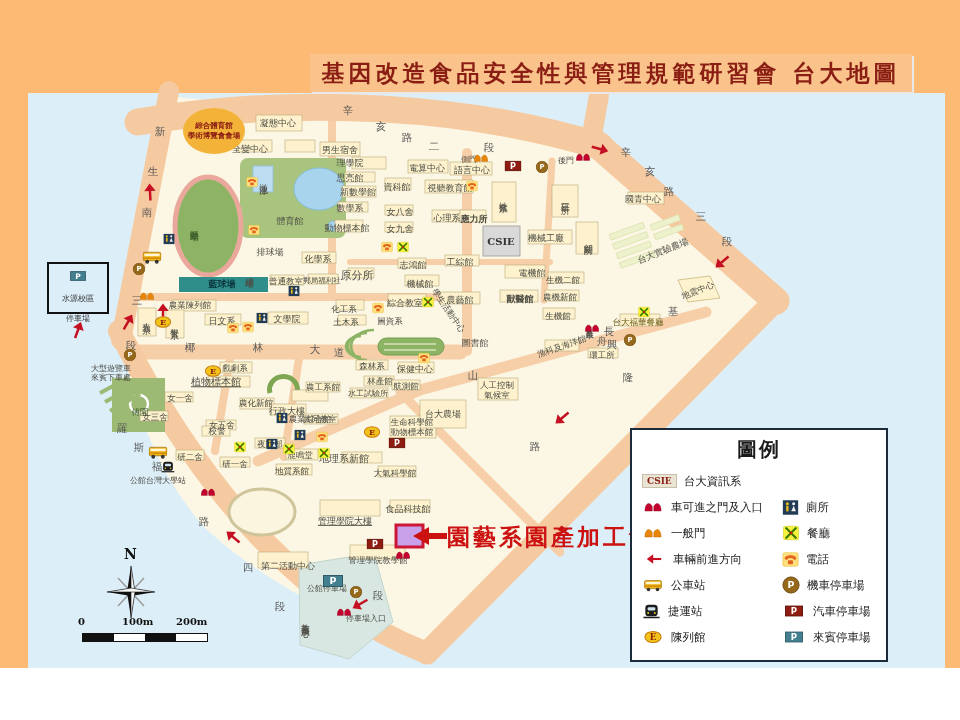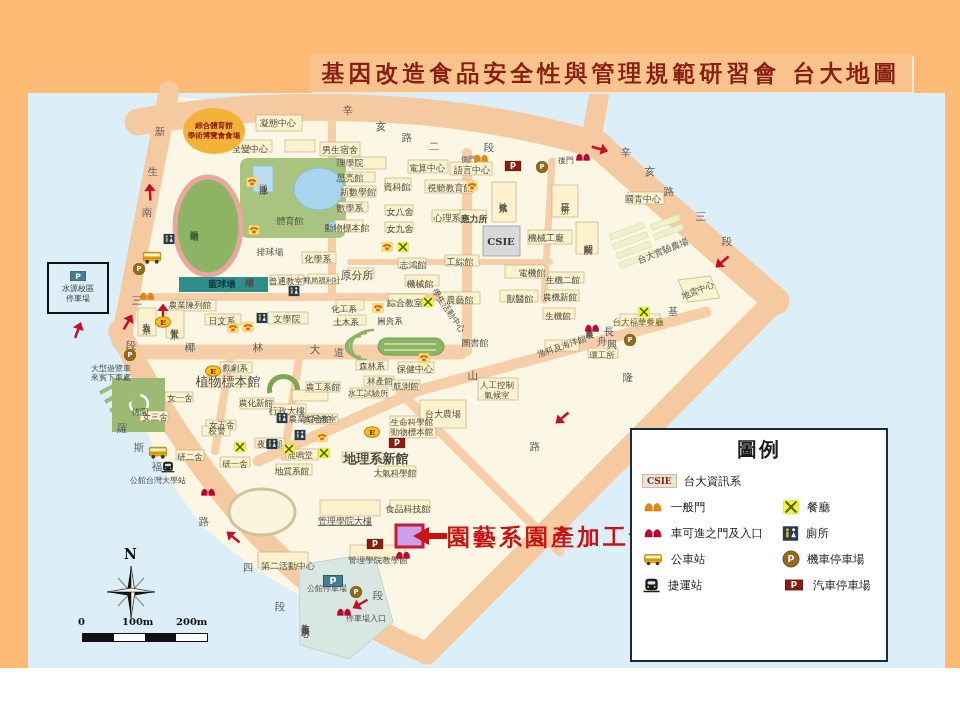--- a/index.html
+++ b/index.html
@@ -13,21 +13,21 @@
   .lbl{position:absolute;transform:translate(-50%,-50%);font-size:9px;color:#4c4c44;
     white-space:pre-line;text-align:center;line-height:1.15;}
   .lbl.v{writing-mode:vertical-rl;letter-spacing:1px;}
   .street{font-size:10.5px;color:#585858;}
   .icon{position:absolute;transform:translate(-50%,-50%);line-height:0;}
   #csie-box-label{position:absolute;transform:translate(-50%,-50%);font-size:10px;font-weight:bold;color:#333;}
   #sports-circle{position:absolute;left:183px;top:108px;width:62px;height:46px;background:#f3b339;
     border-radius:50%;display:flex;flex-direction:column;align-items:center;justify-content:center;}
   #sports-circle span{font-size:7.5px;color:#8b1e14;font-weight:bold;white-space:nowrap;line-height:1.4;}
   #shuiyuan{position:absolute;left:47px;top:262px;width:62px;height:52px;border:2px solid #111;
-    box-sizing:border-box;display:flex;flex-direction:column;align-items:center;padding-top:4px;}
+    box-sizing:border-box;display:flex;flex-direction:column;align-items:center;padding-top:4px;gap:10px;}
   #shuiyuan .sy-txt{font-size:8px;color:#333;line-height:1.25;text-align:center;}
   #callout{position:absolute;left:447px;top:521px;width:230px;height:32px;display:flex;align-items:center;}
   #callout span{font-size:23px;font-weight:bold;color:#cc1111;letter-spacing:3px;white-space:nowrap;}
   #legend{position:absolute;left:630px;top:428px;width:258px;height:234px;background:#ffffff;
     border:2px solid #1c2b3a;box-sizing:border-box;padding:4px 10px;}
   #legend h3{margin:2px 0 5px;text-align:center;font-size:20px;letter-spacing:2px;color:#1a1a1a;font-weight:bold;}
   .lrow{display:flex;align-items:center;height:26px;}
   .lcell{display:flex;align-items:center;gap:7px;}
   .lcell.c1{width:140px;flex:none;}
   .lcell .txt{font-size:11.5px;color:#1a1a1a;white-space:nowrap;}
@@ -327,36 +327,36 @@
       <div class="lbl" style="left: 344px; top: 310px; font-size: 8.5px;">化工系</div>
       <div class="lbl" style="left: 346px; top: 323px; font-size: 8.5px;">土木系</div>
       <div class="lbl" style="left: 420px; top: 284px;">機械館</div>
       <div class="lbl" style="left: 413px; top: 265px;">志鴻館</div>
       <div class="lbl" style="left: 460px; top: 262px;">工綜館</div>
       <div class="lbl" style="left: 532px; top: 273px;">電機館</div>
       <div class="lbl" style="left: 563px; top: 281px; font-size: 8.5px;">生機二館</div>
       <div class="lbl" style="left: 560px; top: 298px; font-size: 8.5px;">農機新館</div>
       <div class="lbl" style="left: 558px; top: 317px; font-size: 8.5px;">生機館</div>
       <div class="lbl v" style="left: 589px; top: 322px; font-size: 8.5px;">畜產系</div>
-      <div class="lbl" style="left: 520px; top: 299px;">獸醫館</div>
+      <div class="lbl" style="left: 520px; top: 299px; font-weight: bold;">獸醫館</div>
       <div class="lbl" style="left: 460px; top: 300px;">農藝館</div>
       <div class="lbl" style="left: 405px; top: 303px;">綜合教室</div>
       <div class="lbl" style="left: 448px; top: 311px; font-size: 8.5px; transform: translate(-50%, -50%) rotate(55deg);">學生活動中心</div>
       <div class="lbl" style="left: 390px; top: 322px; font-size: 8.5px;">圖資系</div>
       <div class="lbl" style="left: 475px; top: 343px;">圖書館</div>
       <div class="lbl" style="left: 190px; top: 306px; font-size: 8.5px;">農業陳列館</div>
       <div class="lbl v" style="left: 146px; top: 318px; font-size: 8.5px;">人類系</div>
       <div class="lbl v" style="left: 174px; top: 323px; font-size: 8.5px;">哲學系</div>
       <div class="lbl" style="left: 222px; top: 321px;">日文系</div>
       <div class="lbl" style="left: 287px; top: 319px;">文學院</div>
       <div class="lbl" style="left: 111px; top: 373px; font-size: 8px;">大型遊覽車
 來賓下車處</div>
       <div class="lbl" style="left: 140px; top: 413px; font-size: 8.5px; color: rgb(44, 74, 28);">傅園</div>
       <div class="lbl" style="left: 235px; top: 369px; font-size: 8.5px;">戲劇系</div>
-      <div class="lbl" style="left: 228px; top: 382px; font-size: 13px;">植物標本館</div>
+      <div class="lbl" style="left: 216px; top: 382px; font-size: 10px; text-decoration: underline;">植物標本館</div>
       <div class="lbl" style="left: 180px; top: 399px; font-size: 8.5px;">女一舍</div>
       <div class="lbl" style="left: 155px; top: 418px; font-size: 8.5px;">女三舍</div>
       <div class="lbl" style="left: 222px; top: 426px; font-size: 8.5px;">女五舍</div>
       <div class="lbl" style="left: 256px; top: 404px; font-size: 8.5px;">農化新館</div>
       <div class="lbl" style="left: 287px; top: 411px;">行政大樓</div>
       <div class="lbl" style="left: 310px; top: 396px; font-size: 8.5px; margin-top: 24px;">農業綜合館</div>
       <div class="lbl" style="left: 323px; top: 388px; font-size: 8.5px;">農工系館</div>
       <div class="lbl" style="left: 320px; top: 420px; font-size: 8.5px;">共同教室</div>
       <div class="lbl" style="left: 217px; top: 432px; font-size: 8.5px;">校警</div>
       <div class="lbl" style="left: 415px; top: 369px;">保健中心</div>
@@ -371,21 +371,21 @@
       <div class="lbl" style="left: 412px; top: 433px; font-size: 8.5px;">動物標本館</div>
       <div class="lbl" style="left: 562px; top: 347px; font-size: 8.5px; transform: translate(-50%, -50%) rotate(-19deg);">漁科及海洋館</div>
       <div class="lbl" style="left: 602px; top: 356px; font-size: 8.5px;">環工所</div>
       <div class="lbl" style="left: 638px; top: 323px; font-size: 8.5px; color: rgb(107, 91, 22);">台大福華餐廳</div>
       <div class="lbl" style="left: 270px; top: 445px; font-size: 8.5px;">夜間部</div>
       <div class="lbl" style="left: 300px; top: 456px; font-size: 8.5px;">鹿鳴堂</div>
       <div class="lbl" style="left: 190px; top: 458px; font-size: 8.5px;">研二舍</div>
       <div class="lbl" style="left: 235px; top: 465px; font-size: 8.5px;">研一舍</div>
       <div class="lbl" style="left: 158px; top: 481px; font-size: 8px;">公館台灣大學站</div>
       <div class="lbl" style="left: 292px; top: 472px; font-size: 8.5px;">地質系館</div>
-      <div class="lbl" style="left: 376px; top: 459px; font-size: 13px; font-weight: bold;">地理系新館</div>
+      <div class="lbl" style="left: 344px; top: 459px; font-size: 10px;">地理系新館</div>
       <div class="lbl" style="left: 395px; top: 474px; font-size: 8.5px;">大氣科學館</div>
       <div class="lbl" style="left: 408px; top: 509px;">食品科技館</div>
       <div class="lbl" style="left: 345px; top: 521px; text-decoration: underline;">管理學院大樓</div>
       <div class="lbl" style="left: 378px; top: 561px; font-size: 8.5px;">管理學院教學館</div>
       <div class="lbl" style="left: 288px; top: 566px;">第二活動中心</div>
       <div class="lbl" style="left: 327px; top: 589px; font-size: 8px;">公館停車場</div>
       <div class="lbl v" style="left: 305px; top: 620px; font-size: 8.5px;">教育推廣中心</div>
       <div class="lbl" style="left: 366px; top: 619px; font-size: 8px;">停車場入口</div>
       <div class="icon" style="left: 481px; top: 158px;">
         <svg width="15" height="15" viewBox="0 0 20 20">
@@ -675,86 +675,122 @@
     <div class="lrow">
       <div class="lcell c1">
         <span class="chip">CSIE</span>
         <span class="txt">台大資訊系</span>
       </div>
     </div>
     <div class="lrow">
       <div class="lcell c1">
           <span>
             <svg width="22" height="18" viewBox="0 0 20 20">
-              <use href="#sym-gateO"></use>
-            </svg>
-          </span>
-        <span class="txt">一般門</span>
+              <use href="#sym-gateR"></use>
+            </svg>
+          </span>
+        <span class="txt">車可進之門及入口</span>
         </div>
       <div class="lcell">
           <span>
-            <svg width="18" height="18" viewBox="0 0 20 20">
-              <use href="#sym-rest"></use>
-            </svg>
-          </span>
-        <span class="txt">餐廳</span>
+            <svg width="17" height="17" viewBox="0 0 20 20">
+              <use href="#sym-toilet"></use>
+            </svg>
+          </span>
+        <span class="txt">廁所</span>
         </div>
     </div>
     <div class="lrow">
       <div class="lcell c1">
           <span>
             <svg width="22" height="18" viewBox="0 0 20 20">
-              <use href="#sym-gateR"></use>
-            </svg>
-          </span>
-        <span class="txt">車可進之門及入口</span>
+              <use href="#sym-gateO"></use>
+            </svg>
+          </span>
+        <span class="txt">一般門</span>
         </div>
       <div class="lcell">
           <span>
-            <svg width="17" height="17" viewBox="0 0 20 20">
-              <use href="#sym-toilet"></use>
-            </svg>
-          </span>
-        <span class="txt">廁所</span>
+            <svg width="18" height="18" viewBox="0 0 20 20">
+              <use href="#sym-rest"></use>
+            </svg>
+          </span>
+        <span class="txt">餐廳</span>
         </div>
     </div>
     <div class="lrow">
       <div class="lcell c1">
-          <span>
-            <svg width="22" height="18" viewBox="0 0 20 20">
-              <use href="#sym-bus"></use>
-            </svg>
-          </span>
-        <span class="txt">公車站</span>
+          <span style="display:inline-block;transform:rotate(180deg);line-height:0;">
+            <svg width="24" height="16" viewBox="0 0 20 20">
+              <use href="#sym-arrow"></use>
+            </svg>
+          </span>
+        <span class="txt">車輛前進方向</span>
         </div>
       <div class="lcell">
           <span>
-            <svg width="18" height="18" viewBox="0 0 20 20">
-              <use href="#sym-pbrown"></use>
-            </svg>
-          </span>
-        <span class="txt">機車停車場</span>
+            <svg width="17" height="17" viewBox="0 0 20 20">
+              <use href="#sym-phone"></use>
+            </svg>
+          </span>
+        <span class="txt">電話</span>
         </div>
     </div>
     <div class="lrow">
       <div class="lcell c1">
           <span>
+            <svg width="22" height="18" viewBox="0 0 20 20">
+              <use href="#sym-bus"></use>
+            </svg>
+          </span>
+        <span class="txt">公車站</span>
+        </div>
+      <div class="lcell">
+          <span>
+            <svg width="18" height="18" viewBox="0 0 20 20">
+              <use href="#sym-pbrown"></use>
+            </svg>
+          </span>
+        <span class="txt">機車停車場</span>
+        </div>
+    </div>
+    <div class="lrow">
+      <div class="lcell c1">
+          <span>
             <svg width="19" height="19" viewBox="0 0 20 20">
               <use href="#sym-mrt"></use>
             </svg>
           </span>
         <span class="txt">捷運站</span>
         </div>
       <div class="lcell">
           <span>
             <svg width="24" height="18" viewBox="0 0 20 20">
               <use href="#sym-pred"></use>
             </svg>
           </span>
         <span class="txt">汽車停車場</span>
+        </div>
+    </div>
+    <div class="lrow">
+      <div class="lcell c1">
+          <span>
+            <svg width="22" height="18" viewBox="0 0 20 20">
+              <use href="#sym-E"></use>
+            </svg>
+          </span>
+        <span class="txt">陳列館</span>
+        </div>
+      <div class="lcell">
+          <span>
+            <svg width="24" height="18" viewBox="0 0 20 20">
+              <use href="#sym-pteal"></use>
+            </svg>
+          </span>
+        <span class="txt">來賓停車場</span>
         </div>
     </div>
   </div>
 
   <div id="compass">
     <span class="n">N</span>
     <svg width="66" height="80" viewBox="0 0 66 80">
       <g>
         <path d="M20,32 L46,60" stroke="#999" stroke-width="1.4"></path>
         <path d="M46,32 L20,60" stroke="#999" stroke-width="1.4"></path>

